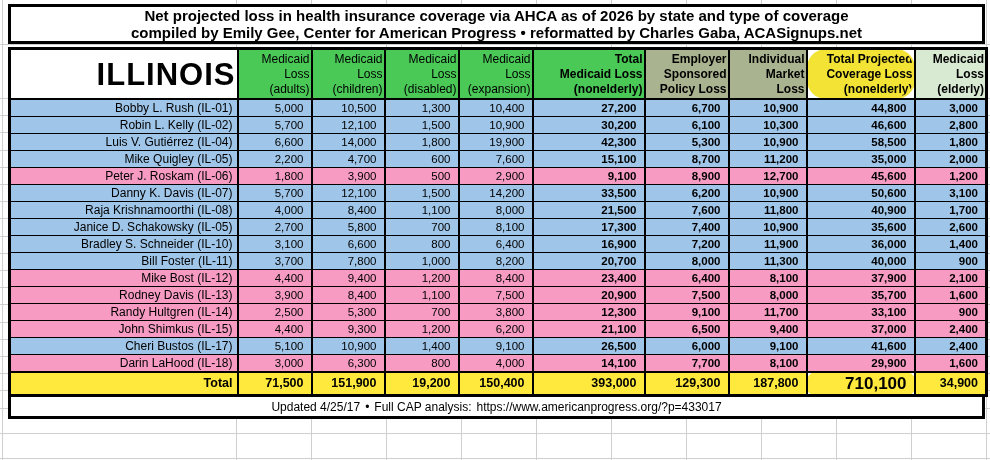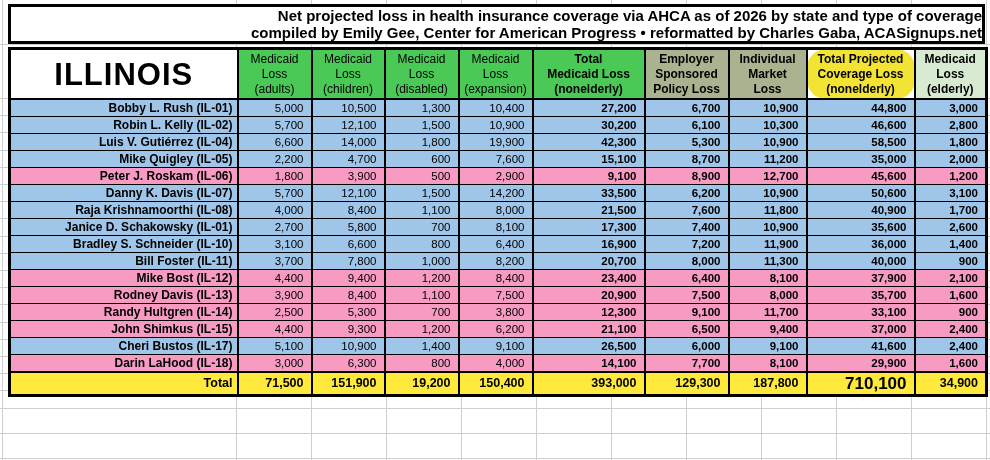--- a/index.html
+++ b/index.html
@@ -3,41 +3,41 @@
 <meta charset="utf-8">
 <style>
   html,body{margin:0;padding:0;background:#fff;}
   .canvas{position:relative;width:990px;height:460px;background:#fff;overflow:hidden;
           font-family:"Liberation Sans",sans-serif;color:#000;}
   #gridlines{position:absolute;inset:0;z-index:0;}
   .vline{position:absolute;top:0;bottom:0;width:1px;background:var(--gridline,#cfcfcf);}
   .hline{position:absolute;left:0;right:0;height:1px;background:var(--gridline,#cfcfcf);}
   .sheet{position:absolute;left:8px;top:4px;width:977px;z-index:1;}
   .title-box{border:3px solid #000;background:#fff;height:34px;display:flex;flex-direction:column;
-             justify-content:center;text-align:right;font-weight:bold;font-size:15px;line-height:17px;}
+             justify-content:center;text-align:center;font-weight:bold;font-size:15px;line-height:17px;}
   table{border-collapse:collapse;table-layout:fixed;width:977px;margin-top:3px;background:#fff;
         border:3px solid #000;}
   th,td{border:1px solid #000;border-left-width:2px;border-right-width:2px;overflow:hidden;}
-  thead th{border-bottom-width:2px;white-space:pre-line;text-align:center;vertical-align:middle;
+  thead th{border-bottom-width:2px;white-space:pre-line;text-align:right;vertical-align:middle;
            height:48px;font-weight:normal;font-size:12px;line-height:15px;padding:0 1px;}
   th.col-state{background:#fff;font-size:31px;font-weight:bold;letter-spacing:1px;white-space:nowrap;}
   th.col-medicaid{background:var(--green);}
   th.col-medicaid-total{background:var(--green);font-weight:bold;}
   th.col-other{background:var(--olive);font-weight:bold;margin-left:27px;}
   th.col-projected-total{background:var(--header-yellow);font-weight:bold;border-radius:19px;}
   th.col-elderly{background:var(--light-green);font-weight:bold;}
   tbody td{height:16px;line-height:16px;font-size:11.5px;text-align:right;padding:0 7px 0 0;white-space:nowrap;}
-  tbody td.name{font-weight:bold;font-size:12px;padding-right:4px;}
+  tbody td.name{font-weight:normal;font-size:12px;padding-right:4px;}
   tbody tr.dem td{background:var(--dem-blue);}
   tbody tr.rep td{background:var(--rep-pink);}
   tbody td.bold{font-weight:bold;}
   tfoot td{background:var(--total-yellow);font-weight:bold;font-size:12.5px;height:21px;line-height:21px;
            text-align:right;padding:0 7px 0 0;border-top-width:2px;white-space:nowrap;}
   tfoot td.name{padding-right:4px;}
-  tfoot td.grand{font-size:17px;}
+  tfoot td.grand{font-size:17px;border-radius:9px;}
   .footer-box{border:3px solid #000;margin-top:-3px;background:#fff;height:19px;display:flex;
               align-items:center;justify-content:center;font-size:12px;gap:5px;}
 </style>
 </head>
 <body>
 
 <div class="canvas">
   <div id="gridlines">
       <div class="vline" style="left: 2px;"></div>
       <div class="vline" style="left: 236px;"></div>
@@ -205,21 +205,21 @@
             <td class="val">8,400</td>
             <td class="val">1,100</td>
             <td class="val">8,000</td>
             <td class="val bold">21,500</td>
             <td class="val bold">7,600</td>
             <td class="val bold">11,800</td>
             <td class="val bold">40,900</td>
             <td class="val bold">1,700</td>
           </tr>
           <tr class="dem">
-            <td class="name">Janice D. Schakowsky (IL-01)</td>
+            <td class="name">Janice D. Schakowsky (IL-05)</td>
             <td class="val">2,700</td>
             <td class="val">5,800</td>
             <td class="val">700</td>
             <td class="val">8,100</td>
             <td class="val bold">17,300</td>
             <td class="val bold">7,400</td>
             <td class="val bold">10,900</td>
             <td class="val bold">35,600</td>
             <td class="val bold">2,600</td>
           </tr>
@@ -329,15 +329,21 @@
             <td class="">150,400</td>
             <td class="">393,000</td>
             <td class="">129,300</td>
             <td class="">187,800</td>
             <td class="grand">710,100</td>
             <td class="">34,900</td>
           </tr>
       </tfoot>
     </table>
 
+    <div class="footer-box">
+      <span>Updated 4/25/17</span>
+      <span>•</span>
+      <span>Full CAP analysis:</span>
+      <span>https://www.americanprogress.org/?p=433017</span>
+    </div>
 
   </div>
 </div>
 
 </body></html>

